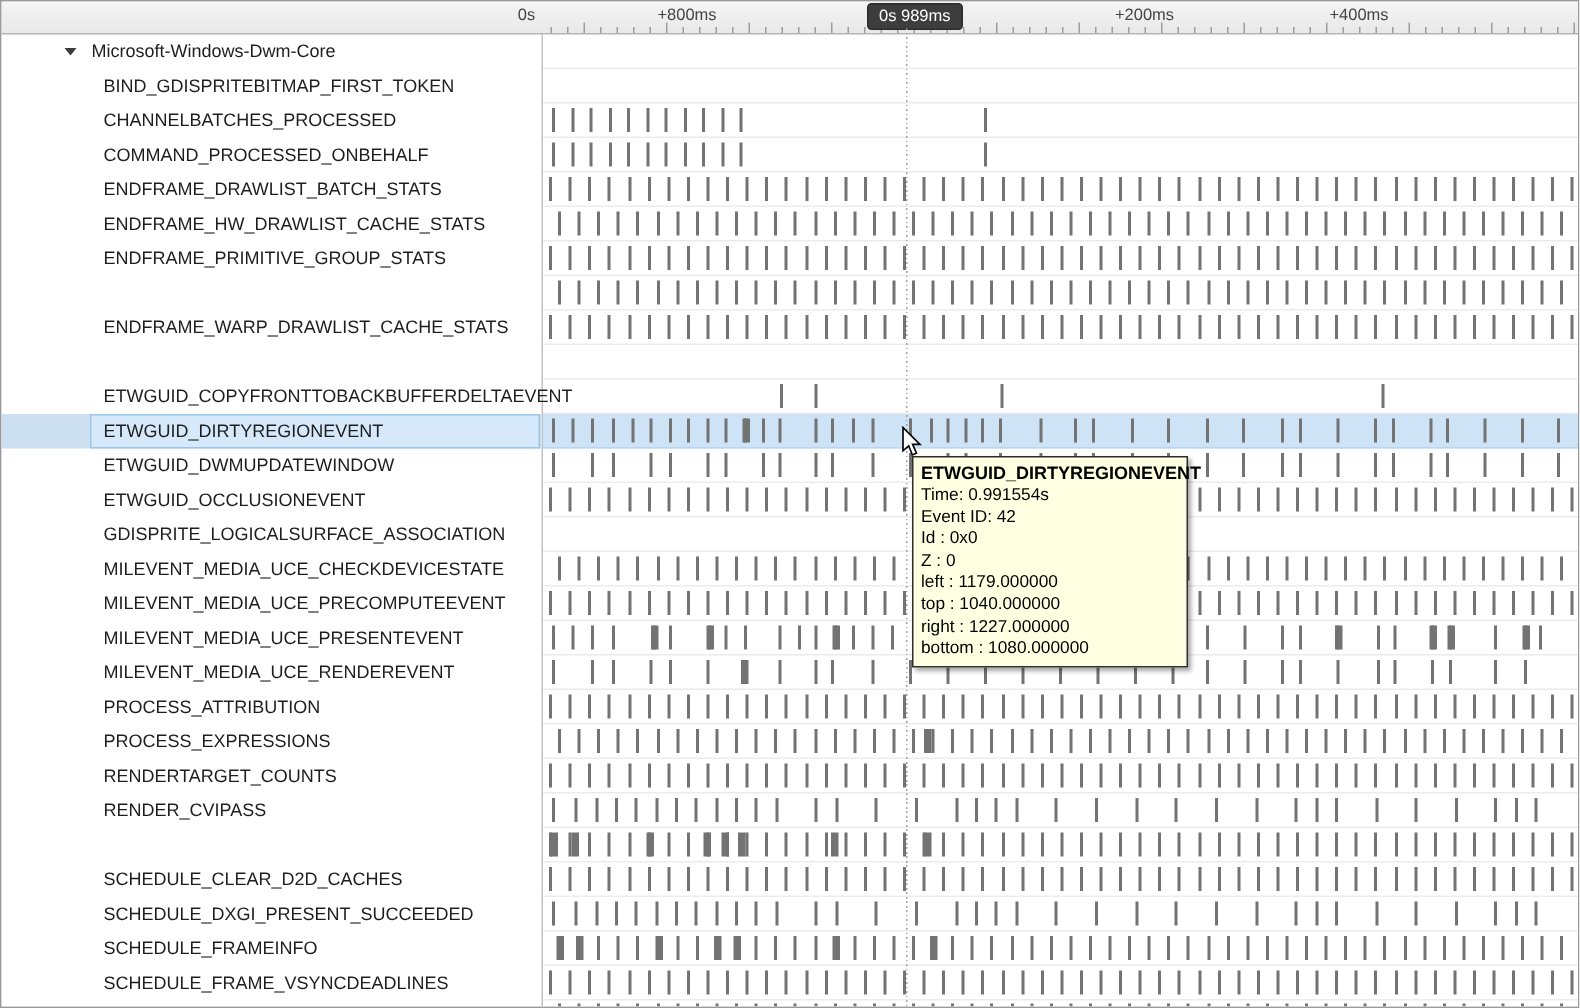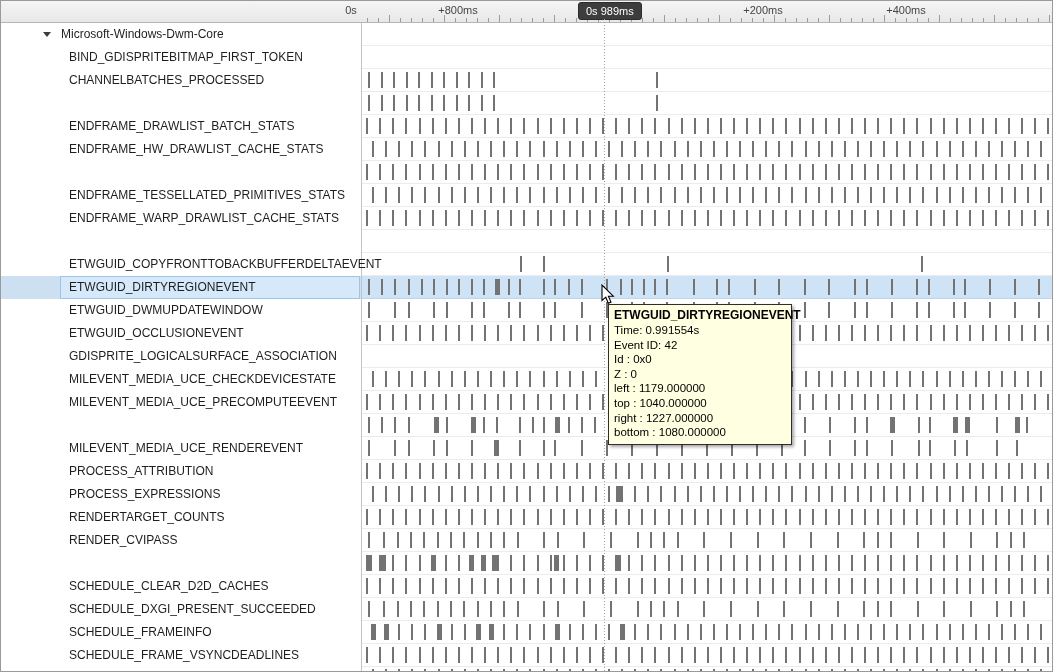--- a/index.html
+++ b/index.html
@@ -117,28 +117,31 @@
       <div class="tree-row parent" style="top: 0px;">
         <div class="arrow"></div>
         <div class="lbl">Microsoft-Windows-Dwm-Core</div>
       </div>
       <div class="tree-row" style="top: 23px;">
         <div class="lbl">BIND_GDISPRITEBITMAP_FIRST_TOKEN</div>
       </div>
       <div class="tree-row" style="top: 46px;">
         <div class="lbl">CHANNELBATCHES_PROCESSED</div>
       </div>
+      <div class="tree-row" style="top: 69px;">
+        <div class="lbl">COMMAND_PROCESSED_ONBEHALF</div>
+      </div>
       <div class="tree-row" style="top: 92px;">
         <div class="lbl">ENDFRAME_DRAWLIST_BATCH_STATS</div>
       </div>
       <div class="tree-row" style="top: 115px;">
         <div class="lbl">ENDFRAME_HW_DRAWLIST_CACHE_STATS</div>
       </div>
-      <div class="tree-row" style="top: 161px;">
-        <div class="lbl">ENDFRAME_TESSELLATED_PRIMITIVES_STATS</div>
+      <div class="tree-row" style="top: 138px;">
+        <div class="lbl">ENDFRAME_PRIMITIVE_GROUP_STATS</div>
       </div>
       <div class="tree-row" style="top: 184px;">
         <div class="lbl">ENDFRAME_WARP_DRAWLIST_CACHE_STATS</div>
       </div>
       <div class="tree-row" style="top: 230px;">
         <div class="lbl">ETWGUID_COPYFRONTTOBACKBUFFERDELTAEVENT</div>
       </div>
       <div class="tree-row sel" style="top: 253px;">
         <div class="selbox"></div>
         <div class="lbl">ETWGUID_DIRTYREGIONEVENT</div>
@@ -150,20 +153,23 @@
         <div class="lbl">ETWGUID_OCCLUSIONEVENT</div>
       </div>
       <div class="tree-row" style="top: 322px;">
         <div class="lbl">GDISPRITE_LOGICALSURFACE_ASSOCIATION</div>
       </div>
       <div class="tree-row" style="top: 345px;">
         <div class="lbl">MILEVENT_MEDIA_UCE_CHECKDEVICESTATE</div>
       </div>
       <div class="tree-row" style="top: 368px;">
         <div class="lbl">MILEVENT_MEDIA_UCE_PRECOMPUTEEVENT</div>
+      </div>
+      <div class="tree-row" style="top: 391px;">
+        <div class="lbl">MILEVENT_MEDIA_UCE_PRESENTEVENT</div>
       </div>
       <div class="tree-row" style="top: 414px;">
         <div class="lbl">MILEVENT_MEDIA_UCE_RENDEREVENT</div>
       </div>
       <div class="tree-row" style="top: 437px;">
         <div class="lbl">PROCESS_ATTRIBUTION</div>
       </div>
       <div class="tree-row" style="top: 460px;">
         <div class="lbl">PROCESS_EXPRESSIONS</div>
       </div>

